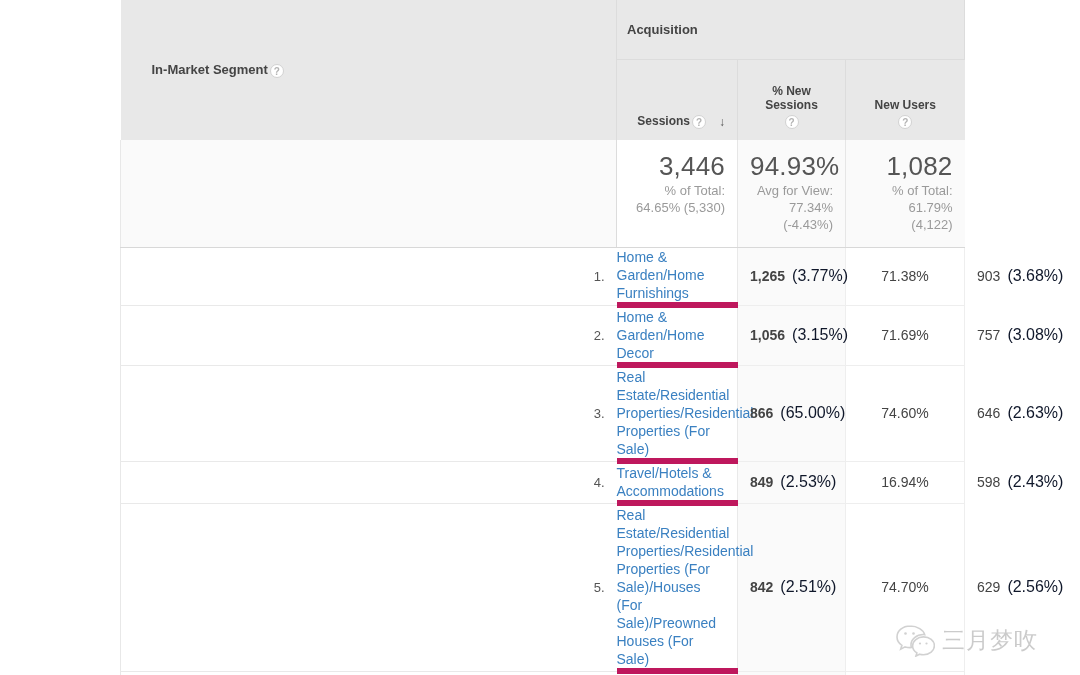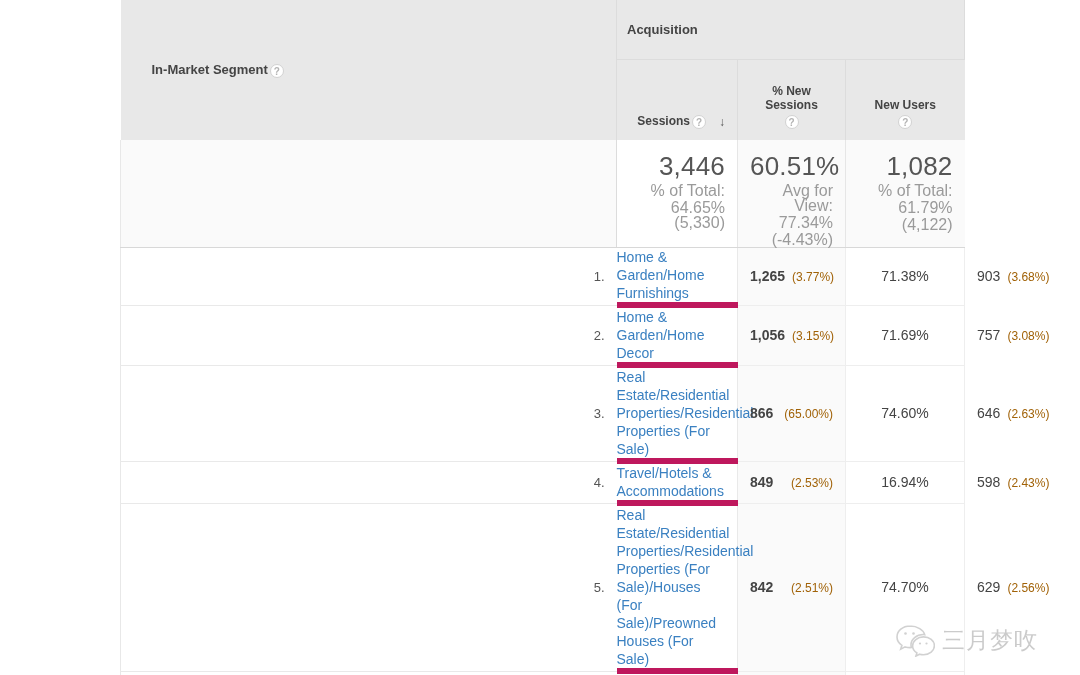--- a/index.html
+++ b/index.html
@@ -127,21 +127,21 @@
   .sum-cell.sorted { background: #ffffff; }
   .sum-cell.last   { border-right: 0; }
   .sum-big {
     font-size: 26px;
     color: #555;
     line-height: 30px;
     font-weight: normal;
     letter-spacing: 0.2px;
   }
   .sum-sub {
-    font-size: 16px;
+    font-size: 13px;
     color: #9a9a9a;
     line-height: 15px;
     margin-top: 2px;
   }
 
   
   td.idx {
     width: 52px;
     text-align: right;
     padding: 0 12px 0 0;
@@ -180,22 +180,22 @@
   td.num.sorted { background: #fafafa; }
   td.num.last   { border-right: 0; }
 
   .v-main {
     font-size: 14px;
     font-weight: bold;
     color: #444;
     text-align: center;
   }
   .v-pct {
-    font-size: 12px;
-    color: #a16207;
+    font-size: 16px;
+    color: #0f172a;
     margin-left: 7px;
     font-weight: normal;
   }
   .v-plain {
     font-size: 14px;
     color: #444;
     font-weight: normal;
   }
   .num-inner {
     display: flex;
@@ -265,21 +265,21 @@
     <tbody>
 
       <tr>
         <td class="sum-blank"></td>
         <td class="sum-cell sorted">
           <div class="sum-big">3,446</div>
           <div class="sum-sub">% of Total:</div>
           <div class="sum-sub">64.65% (5,330)</div>
         </td>
         <td class="sum-cell">
-          <div class="sum-big">60.51%</div>
+          <div class="sum-big">94.93%</div>
           <div class="sum-sub">Avg for View:</div>
           <div class="sum-sub">77.34%</div>
           <div class="sum-sub">(-4.43%)</div>
         </td>
         <td class="sum-cell last">
           <div class="sum-big">1,082</div>
           <div class="sum-sub">% of Total:</div>
           <div class="sum-sub">61.79%</div>
           <div class="sum-sub">(4,122)</div>
         </td>

